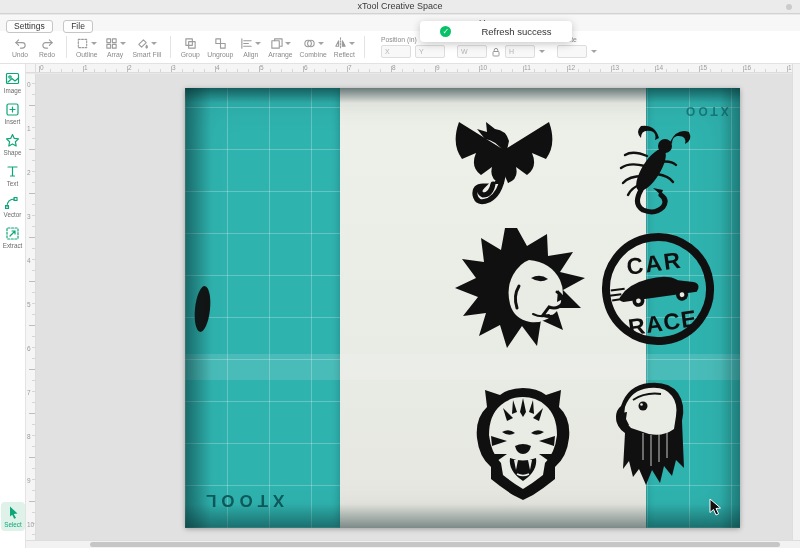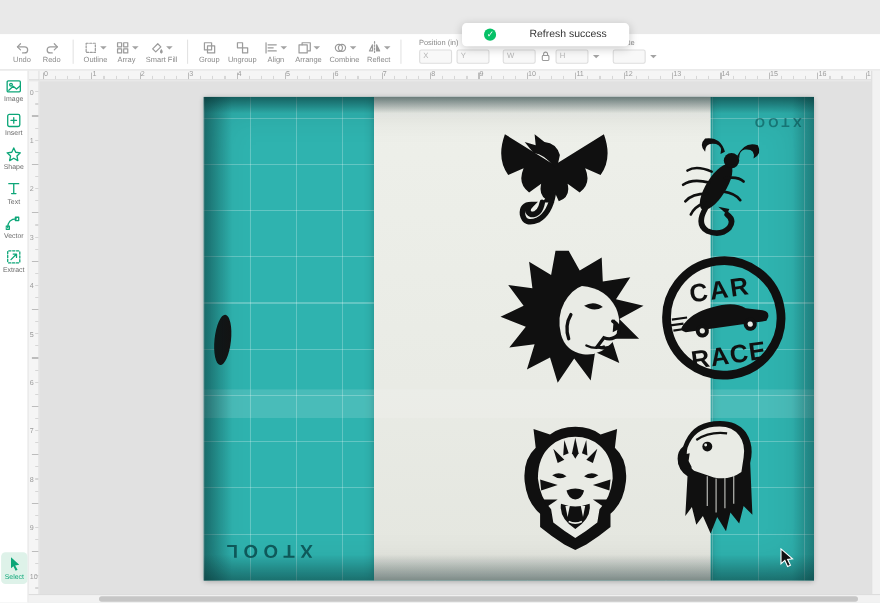--- a/index.html
+++ b/index.html
@@ -94,21 +94,30 @@
       linear-gradient(90deg,rgba(3,36,38,.42),rgba(3,36,38,0) 26px),
       linear-gradient(270deg,rgba(3,36,38,.28),rgba(3,36,38,0) 20px);
     box-shadow:inset 0 0 40px rgba(0,20,22,.25);}
   .cursor{position:absolute;left:524px;top:410px;z-index:6;}
 </style>
 </head>
 <body>
 
 <div class="app">
 
-
+  <div class="titlebar">
+    <span class="title">xTool Creative Space</span>
+    <span class="tb-circle"></span>
+  </div>
+
+  <div class="menubar">
+    <button class="mbtn">Settings</button>
+    <button class="mbtn">File</button>
+    <span class="doclabel">U...</span>
+  </div>
 
   <div class="toast">
     <span class="toast-check">✓</span>
     <span class="toast-text">Refresh success</span>
   </div>
 
   <div class="toolbar">
     <div class="tbuttons">
         <div class="tbtn">
           <span class="trow">

